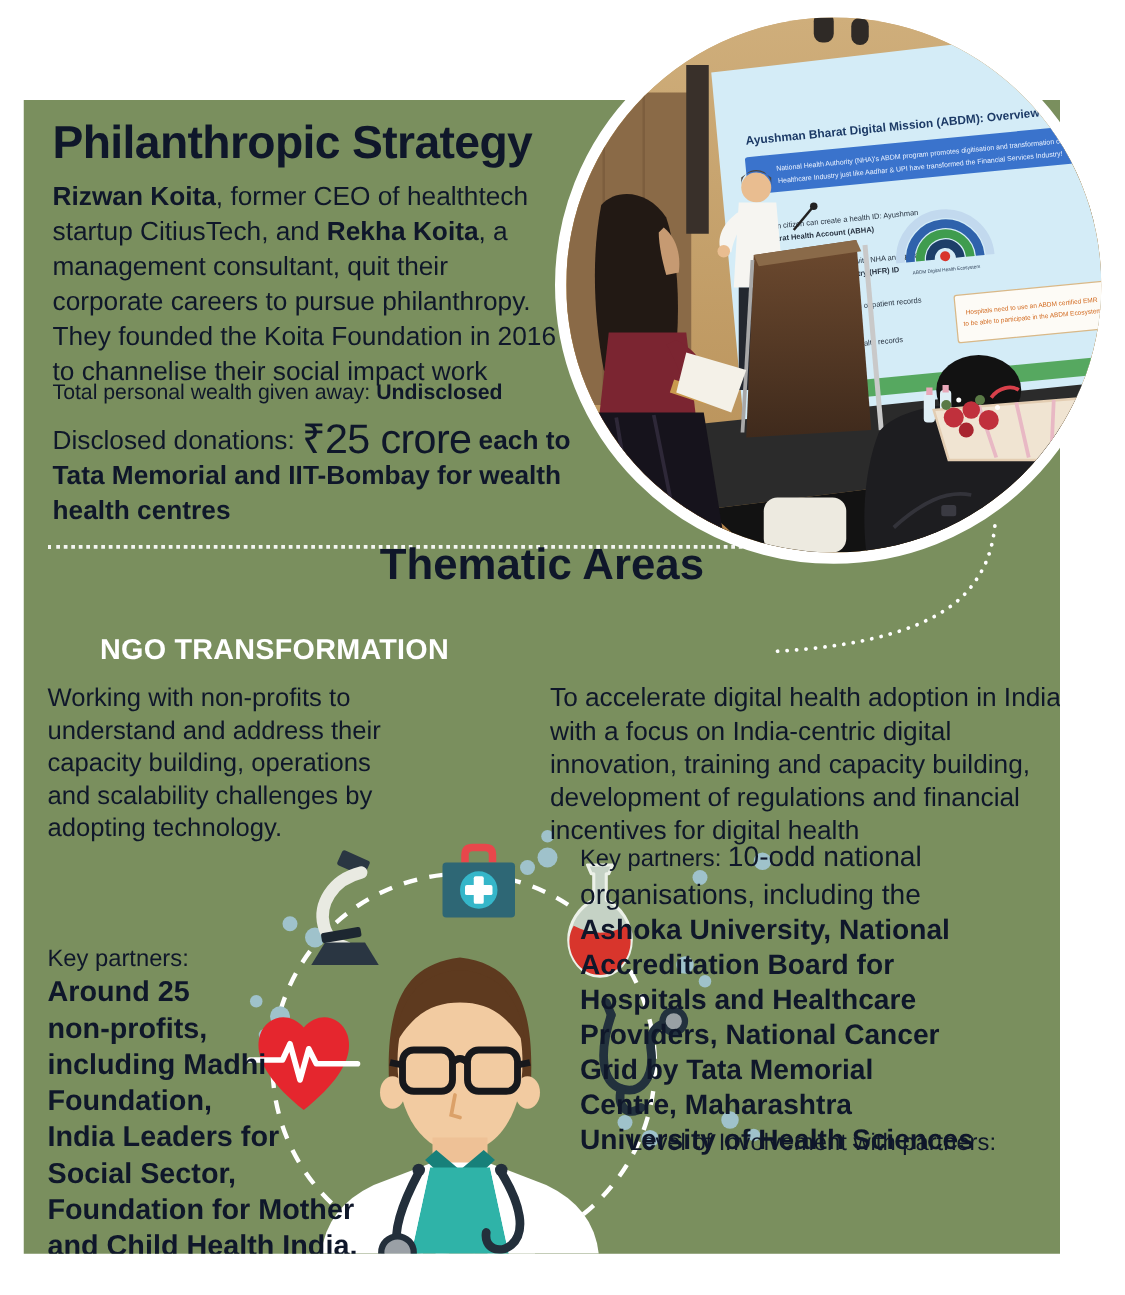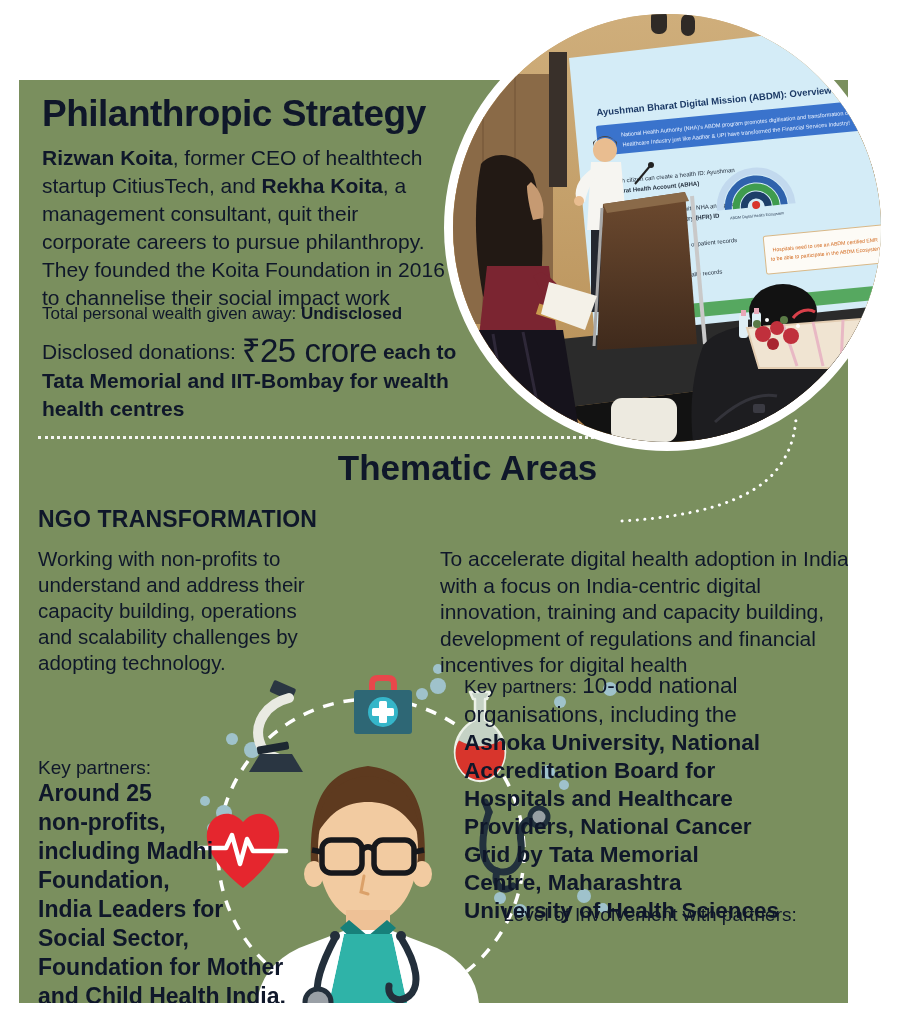--- a/index.html
+++ b/index.html
@@ -7,21 +7,21 @@
         font-family:"Liberation Sans",sans-serif;overflow:hidden;}
   .panel{position:absolute;left:19px;top:80px;width:829px;height:923px;background:#7a8f5e;overflow:hidden;}
   .decor{position:absolute;left:0;top:0;width:829px;height:923px;}
   .txt{position:absolute;color:#0f172a;}
   .pre{white-space:pre-line;}
   .b{font-weight:700;}
   .big{font-size:33px;font-weight:400;letter-spacing:-.5px;line-height:1;vertical-align:-3px;text-align:center;}
   .sm{font-size:19px;font-weight:400;}
   .h1{font-size:37px;font-weight:700;letter-spacing:-.5px;}
   .h2{font-size:35px;font-weight:700;width:829px;text-align:center;}
-  .yellow{color:#0f172a;font-size:23px;font-weight:700;letter-spacing:.2px;}
+  .yellow{color:#ffffff;font-size:23px;font-weight:700;letter-spacing:.2px;margin-left:42px;}
   .body-copy{font-size:20.5px;line-height:26px;}
   .sep{position:absolute;left:19px;top:356px;width:556px;border-top:3px dotted rgba(255,255,255,.92);}
   .photo{position:absolute;left:444px;top:5px;width:428px;height:428px;border-radius:50%;
          border:9px solid #ffffff;overflow:hidden;background:#c8a671;z-index:3;}
   .overlay{position:absolute;left:0;top:0;width:900px;height:1036px;pointer-events:none;z-index:2;}
 </style>
 </head>
 <body>
 
 <div class="page">
@@ -122,21 +122,21 @@
 to channelise their social impact work</span></div>
 
     <div class="txt" style="left:23px;top:224px;font-size:17px;"><span>Total personal wealth given away: </span><span class="b">Undisclosed</span></div>
 
     <div class="txt pre" style="left:23px;top:254px;width:430px;font-size:21px;line-height:28px;"><span>Disclosed donations: </span><span class="big">₹25 crore</span><span class="b"> each to
 </span><span class="b">Tata Memorial and IIT-Bombay for wealth
 health centres</span></div>
 
     <div class="sep"></div>
 
-    <div class="txt h2" style="left:0;top:368px;padding-left:34px;">Thematic Areas</div>
+    <div class="txt h2" style="left:0;top:352px;">Thematic Areas</div>
 
     <div class="txt yellow" style="left:19px;top:426px;">NGO TRANSFORMATION</div>
     <div class="txt pre body-copy" style="left:19px;top:466px;width:340px;">Working with non-profits to
 understand and address their
 capacity building, operations
 and scalability challenges by
 adopting technology.</div>
     <div class="txt sm" style="left:19px;top:677px;">Key partners:</div>
     <div class="txt pre b" style="left:19px;top:699px;width:270px;font-size:23px;line-height:29px;">Around 25
 non-profits,

